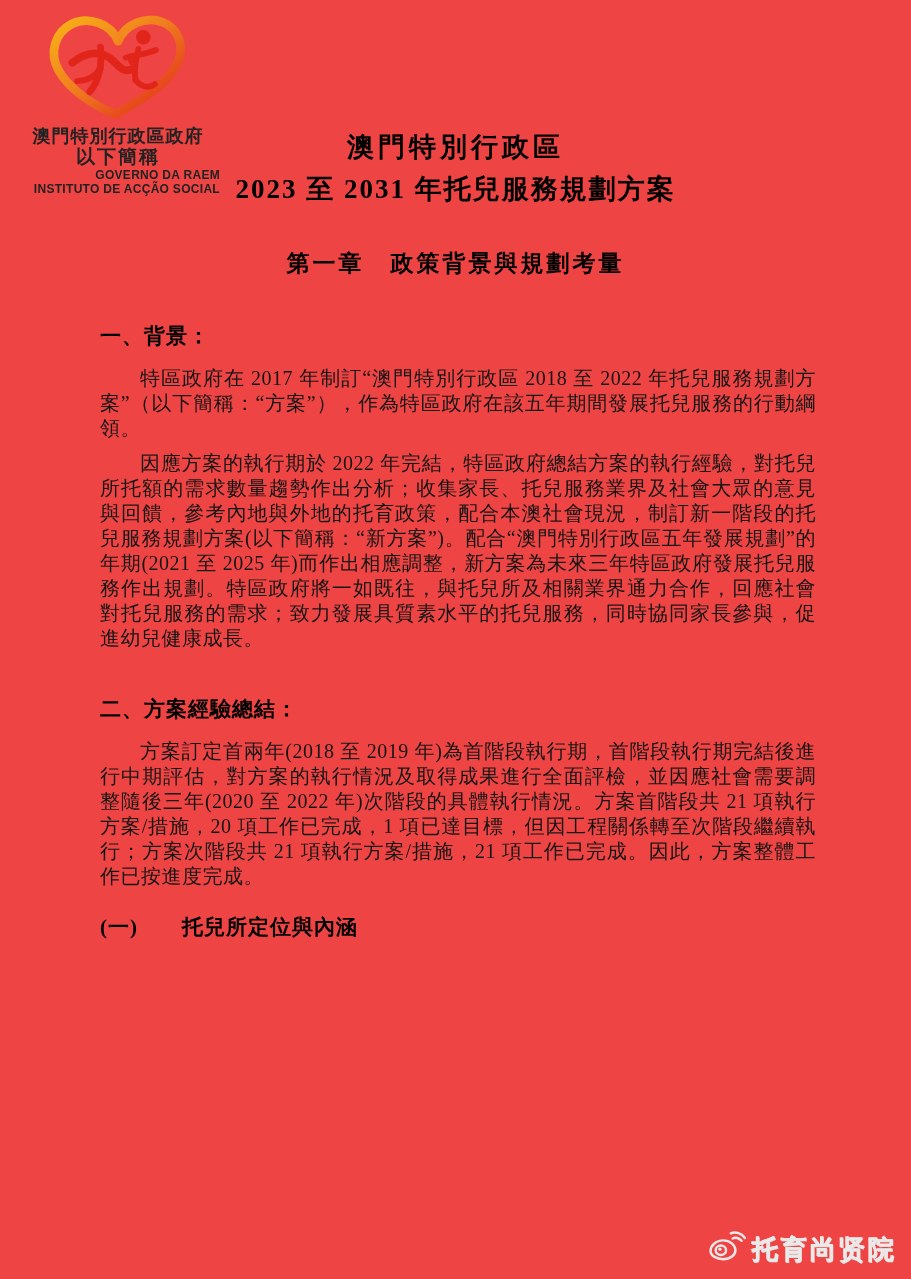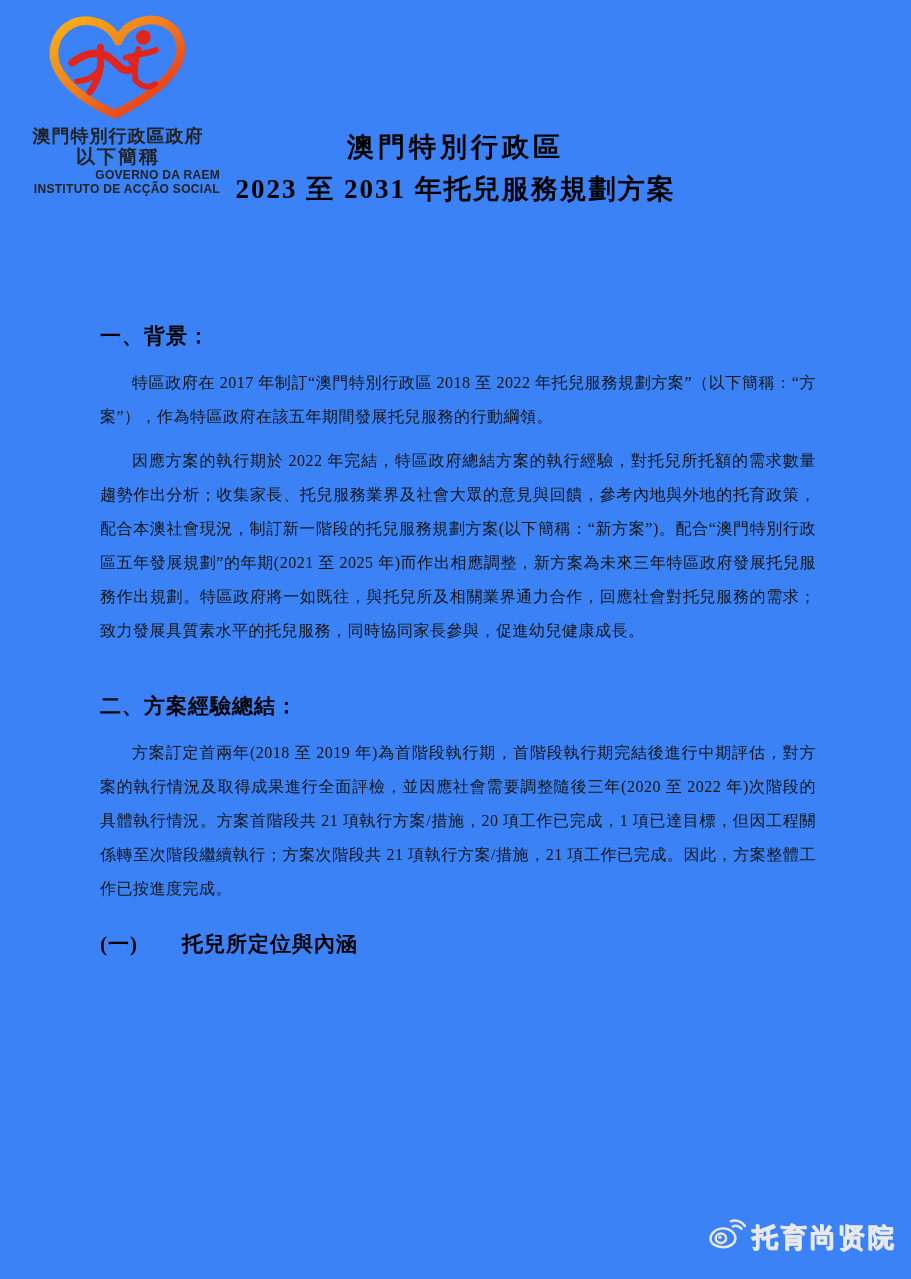--- a/index.html
+++ b/index.html
@@ -1,20 +1,20 @@
 <!DOCTYPE html>
 <html><head>
 <meta charset="utf-8">
 <style>
   html,body { margin:0; padding:0; background:#ffffff; }
   .page {
     position:relative;
     width:911px; height:1279px;
     margin:0 auto;
-    background:#3b82f6;
+    background:#ef4444;
     color:#111;
     font-family:"Liberation Serif","DejaVu Serif",serif;
     overflow:hidden;
   }
 
   
   .logo-block {
     position:absolute; left:16px; top:12px; width:204px;
     text-align:center;
     font-family:"Liberation Sans","DejaVu Sans",sans-serif;
@@ -40,32 +40,32 @@
   .body-text { position:absolute; left:100px; top:322px; width:716px; }
   .section-heading {
     font-size:21px; font-weight:bold; color:#000;
     margin:0 0 16px 0; letter-spacing:1px;
   }
   .sub-heading {
     font-size:21px; font-weight:bold; color:#000;
     margin:0 0 16px 0; letter-spacing:1px;
   }
   .body-text p {
-    font-size:16px; line-height:34px;
+    font-size:20px; line-height:25px;
     text-align:justify; text-indent:2em;
     margin:0 0 10px 0; color:#151515;
     letter-spacing:0.5px;
   }
   p.para-gap-large { margin-bottom:44px; }
   p.para-gap-med   { margin-bottom:24px; }
   p.para-last      { margin-bottom:0; }
 
   
   .watermark {
-    position:absolute; right:14px; bottom:22px;
+    position:absolute; right:14px; bottom:10px;
     display:flex; align-items:center; gap:5px;
     color:#e9e9e9;
     font-family:"Liberation Sans","DejaVu Sans",sans-serif;
     font-size:26px; font-weight:bold; letter-spacing:3px;
     text-shadow:0.5px 0.5px 0 #e2e2e2, -0.5px -0.5px 0 #fbfbfb;
     user-select:none;
   }
 </style>
 </head>
 <body>
@@ -99,20 +99,21 @@
     <div class="org-cn2">以下簡稱</div>
     <div class="org-pt">GOVERNO DA RAEM</div>
     <div class="org-pt">INSTITUTO DE ACÇÃO SOCIAL</div>
   </div>
 
   <div class="title-block">
     <div class="title-line1">澳門特別行政區</div>
     <div class="title-line2">2023 至 2031 年托兒服務規劃方案</div>
   </div>
 
+  <div class="chapter">第一章　政策背景與規劃考量</div>
 
   <div class="body-text">
 
     <h3 class="section-heading">一、背景：</h3>
     <p>特區政府在 2017 年制訂“澳門特別行政區 2018 至 2022 年托兒服務規劃方案”（以下簡稱：“方案”），作為特區政府在該五年期間發展托兒服務的行動綱領。</p>
     <p class="para-gap-large">因應方案的執行期於 2022 年完結，特區政府總結方案的執行經驗，對托兒所托額的需求數量趨勢作出分析；收集家長、托兒服務業界及社會大眾的意見與回饋，參考內地與外地的托育政策，配合本澳社會現況，制訂新一階段的托兒服務規劃方案(以下簡稱：“新方案”)。配合“澳門特別行政區五年發展規劃”的年期(2021 至 2025 年)而作出相應調整，新方案為未來三年特區政府發展托兒服務作出規劃。特區政府將一如既往，與托兒所及相關業界通力合作，回應社會對托兒服務的需求；致力發展具質素水平的托兒服務，同時協同家長參與，促進幼兒健康成長。</p>
 
     <h3 class="section-heading">二、方案經驗總結：</h3>
     <p class="para-gap-med">方案訂定首兩年(2018 至 2019 年)為首階段執行期，首階段執行期完結後進行中期評估，對方案的執行情況及取得成果進行全面評檢，並因應社會需要調整隨後三年(2020 至 2022 年)次階段的具體執行情況。方案首階段共 21 項執行方案/措施，20 項工作已完成，1 項已達目標，但因工程關係轉至次階段繼續執行；方案次階段共 21 項執行方案/措施，21 項工作已完成。因此，方案整體工作已按進度完成。</p>
 

